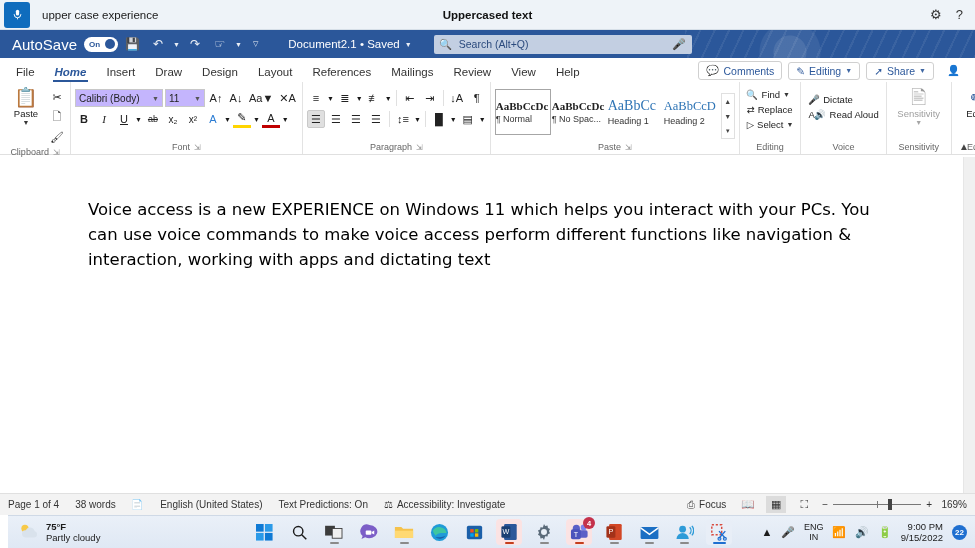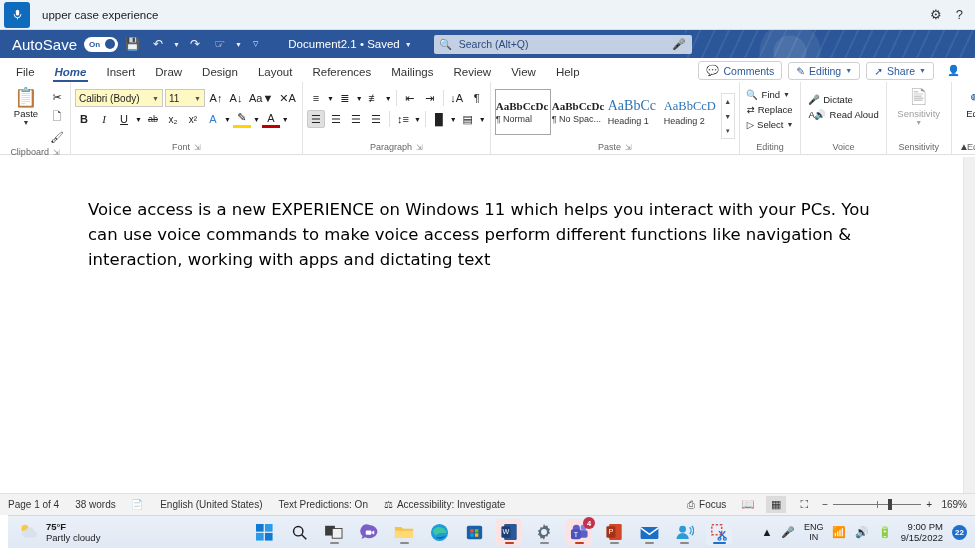--- a/index.html
+++ b/index.html
@@ -139,21 +139,21 @@
   .sm-col { display: flex; flex-direction: column; gap: 2px; padding-top: 3px;}
   .sm-btn {
     display: flex; align-items: center; gap: 3px; font-size: 9.5px;
     padding: 1px 3px; cursor: pointer; color: #222; white-space: nowrap;
   }
 
   .font-rows { display: flex; flex-direction: column; gap: 3px; padding-top: 4px; }
   .frow { display: flex; align-items: center; gap: 2px; }
   .combo {
     border: 1px solid #c8c8c8; height: 18px; display: flex; align-items: center;
-    padding: 0 3px; font-size: 10px; background: #fef9c3; cursor: pointer; color:#222;
+    padding: 0 3px; font-size: 10px; background: #c4b5fd; cursor: pointer; color:#222;
   }
   .combo .cv { flex: 1; }
   .combo .cc { font-size: 7px; color: #555; margin-left: 3px; }
   .tool {
     min-width: 18px; height: 18px; display: flex; align-items: center; justify-content: center;
     font-size: 11px; cursor: pointer; color: #222; padding: 0 2px;
   }
   .tool.on { background: #dfdfdf; border: 1px solid #c9c9c9; border-radius: 2px; }
   .sep { width: 1px; height: 16px; background: #e0e0e0; margin: 0 2px; }
 
@@ -270,20 +270,21 @@
 
 <div class="va-bar">
   <div class="va-mic">
     <svg width="13" height="13" viewBox="0 0 24 24" fill="#fff">
       <rect x="9" y="3" width="6" height="11" rx="3"></rect>
       <path d="M6 11v1a6 6 0 0 0 12 0v-1" stroke="#fff" stroke-width="1.8" fill="none"></path>
       <rect x="11.2" y="18" width="1.6" height="3"></rect>
     </svg>
   </div>
   <div class="va-title">upper case experience</div>
+  <div class="va-center">Uppercased text</div>
   <div class="va-right">
     <span>⚙</span>
     <span>?</span>
   </div>
 </div>
 
 <div class="title-bar">
   <div class="tb-deco"></div>
 
   <div class="qat">

